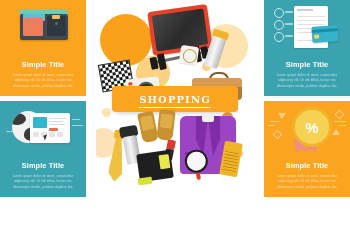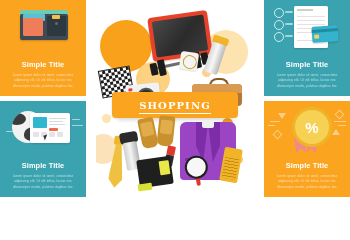--- a/index.html
+++ b/index.html
@@ -25,21 +25,21 @@
     margin:0 0 4px 0;line-height:9px;
   }
   .panel-body{
     font-size:3.3px;line-height:5.4px;color:rgba(255,255,255,.62);
     margin:0;padding:0 4px;word-spacing:.4px;
   }
   .col.bottom .panel-text{top:60px;}
 
   
   .center{
-    position:absolute;left:96px;top:6px;width:158px;height:197px;
+    position:absolute;left:96px;top:0;width:158px;height:197px;
     background:#4d7c0f;overflow:hidden;
   }
   .center-bg{position:absolute;inset:0;background:#fff;}
 
   .blob{position:absolute;border-radius:50%;}
   .b1{left:4px;top:14px;width:52px;height:52px;background:#f9a11b;}
   .b2{left:108px;top:24px;width:44px;height:44px;background:#fde3b0;}
   .b3{left:40px;top:56px;width:34px;height:34px;background:#fbc96b;opacity:.85;}
   .b4{left:-8px;top:128px;width:30px;height:30px;background:#fbe2b9;}
   .b5{left:126px;top:112px;width:11px;height:11px;background:#f9a11b;}

